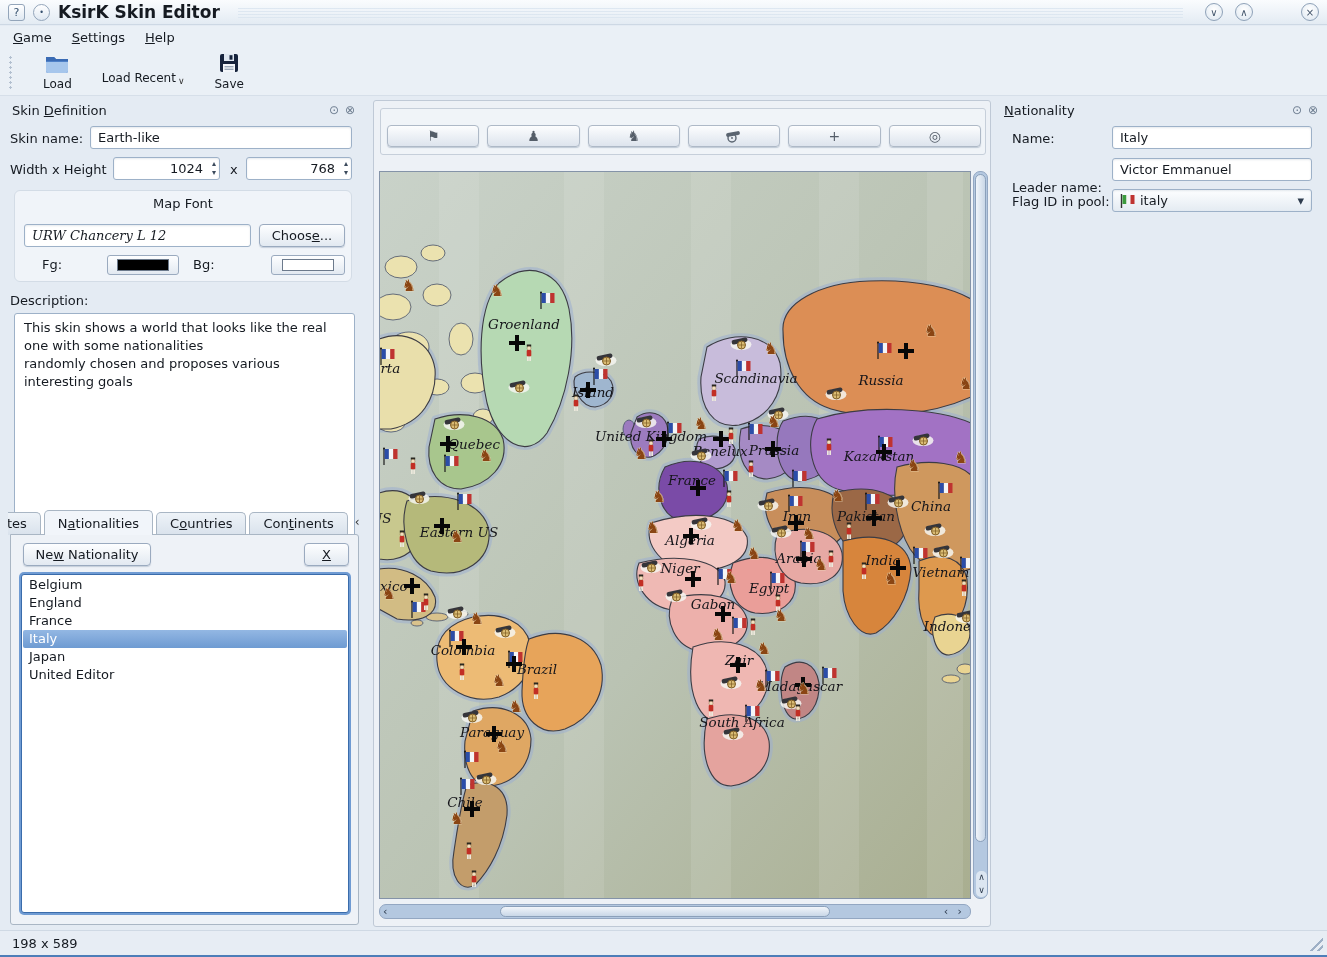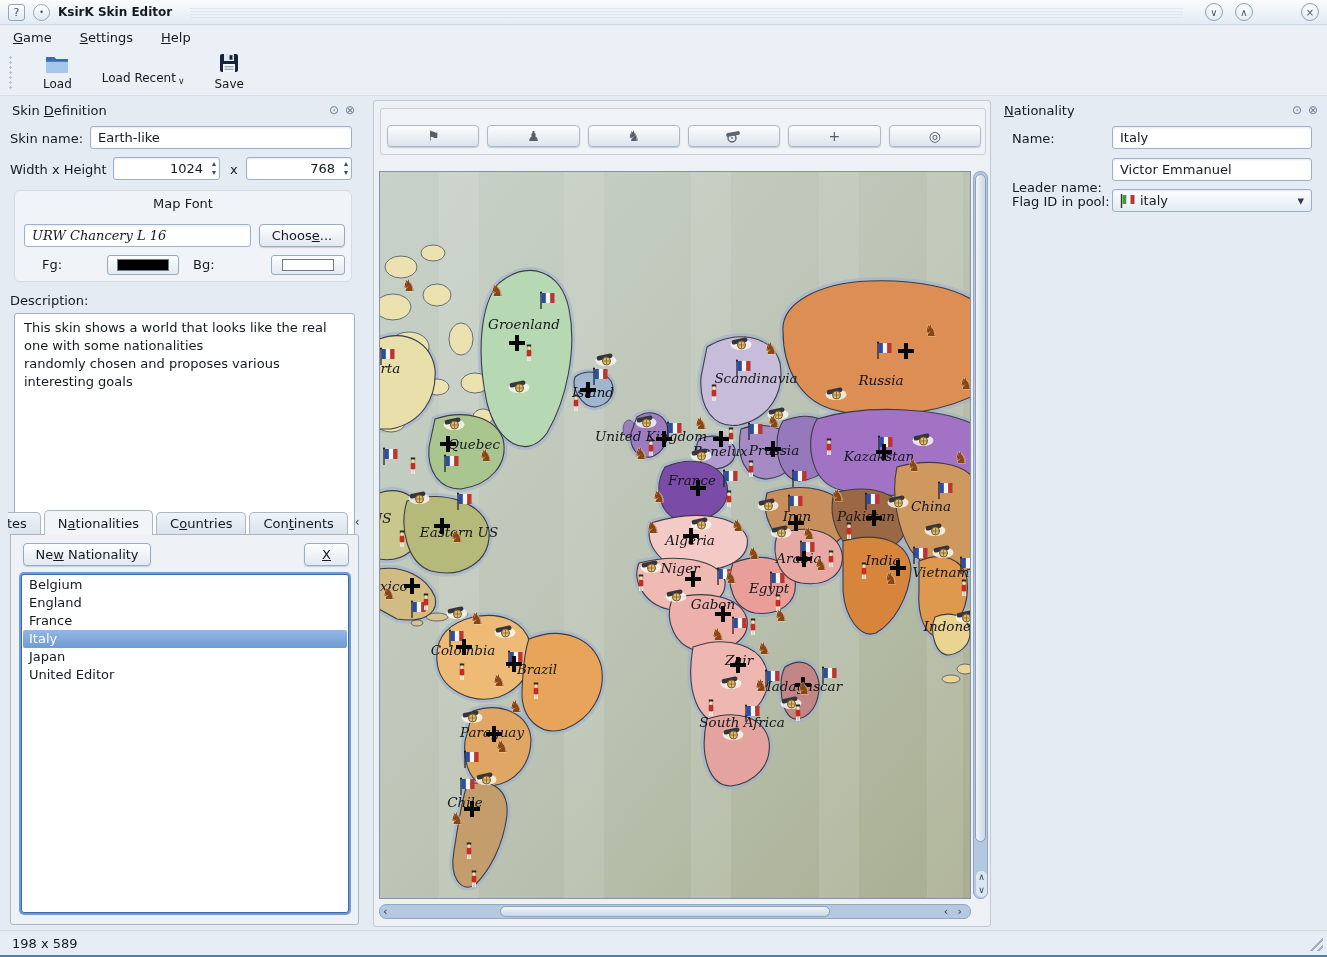--- a/index.html
+++ b/index.html
@@ -9,30 +9,30 @@
   .u { text-decoration:underline; }
 
   
   #titlebar { position:absolute; left:0; top:0; width:100%; height:25px;
     background:linear-gradient(#fafcfe,#e3ebf3); border-bottom:1px solid #cdd8e4;
     display:flex; align-items:center; gap:8px; padding:0 8px; }
   .tb-ico { width:17px; height:17px; border:1px solid #93a5ba; border-radius:3px;
     background:linear-gradient(#ffffff,#dfe8f2); font-size:11px; color:#35506e;
     display:flex; align-items:center; justify-content:center; }
   .tb-ico.round { border-radius:50%; font-size:8px; }
-  #win-title { font-weight:bold; font-size:12px; }
+  #win-title { font-weight:bold; font-size:17px; }
   #tb-lines { flex:1; height:12px; margin:0 10px;
     background:repeating-linear-gradient(to bottom, transparent 0 2px, #d9e4ef 2px 3px); opacity:.8; }
   .winbtn { width:18px; height:18px; border:1px solid #8fa2b8; border-radius:50%;
     background:radial-gradient(circle at 50% 35%, #ffffff, #dce6f0); color:#44566c;
     font-size:10px; display:flex; align-items:center; justify-content:center; margin-left:4px; }
 
   
   #menubar { position:absolute; left:0; top:26px; width:100%; height:23px;
-    display:flex; align-items:center; gap:28px; padding-left:13px; background:#eaf0f6; }
+    display:flex; align-items:center; gap:20px; padding-left:13px; background:#eaf0f6; }
   #toolbar { position:absolute; left:0; top:49px; width:100%; height:47px;
     display:flex; align-items:center; gap:30px; padding-left:8px; background:#eaf0f6;
     border-bottom:1px solid #d6dfe9; }
   #tb-handle { width:5px; height:34px;
     background-image:radial-gradient(#b3c0d0 1px, transparent 1.3px); background-size:5px 5px; }
   .toolitem { display:flex; flex-direction:column; align-items:center; gap:1px; font-size:12px; }
   .toolitem-row { display:flex; align-items:center; gap:2px; font-size:12px;margin-top:12px; }
   .caret { font-size:9px; color:#333; position:relative; top:3px; }
 
   
@@ -186,21 +186,21 @@
     <span>768</span>
     <span class="spin-arrows">
         <span>▴</span>
         <span>▾</span>
       </span>
   </div>
 
   <div class="groupbox" style="left:6px; top:90px; width:338px; height:92px;">
     <div style="text-align:center; margin-top:5px;">Map Font</div>
     <div class="tinput" style="left:9px; top:33px; width:227px; font-family:'DejaVu Serif',serif; font-style:italic;">
-      <span>URW Chancery L 16</span>
+      <span>URW Chancery L 12</span>
     </div>
     <div class="btn" style="position:absolute; left:244px; top:33px; width:86px; height:23px;">
       <span><span>Choos</span><span class="u">e</span><span>...</span></span>
     </div>
     <span style="position:absolute; left:27px; top:66px;">Fg:</span>
     <div class="swatchbtn" style="left:92px; top:64px; width:72px;">
       <span class="swatch" style="background:#000;"></span>
     </div>
     <span style="position:absolute; left:178px; top:66px;">Bg:</span>
     <div class="swatchbtn" style="left:256px; top:64px; width:74px;">

